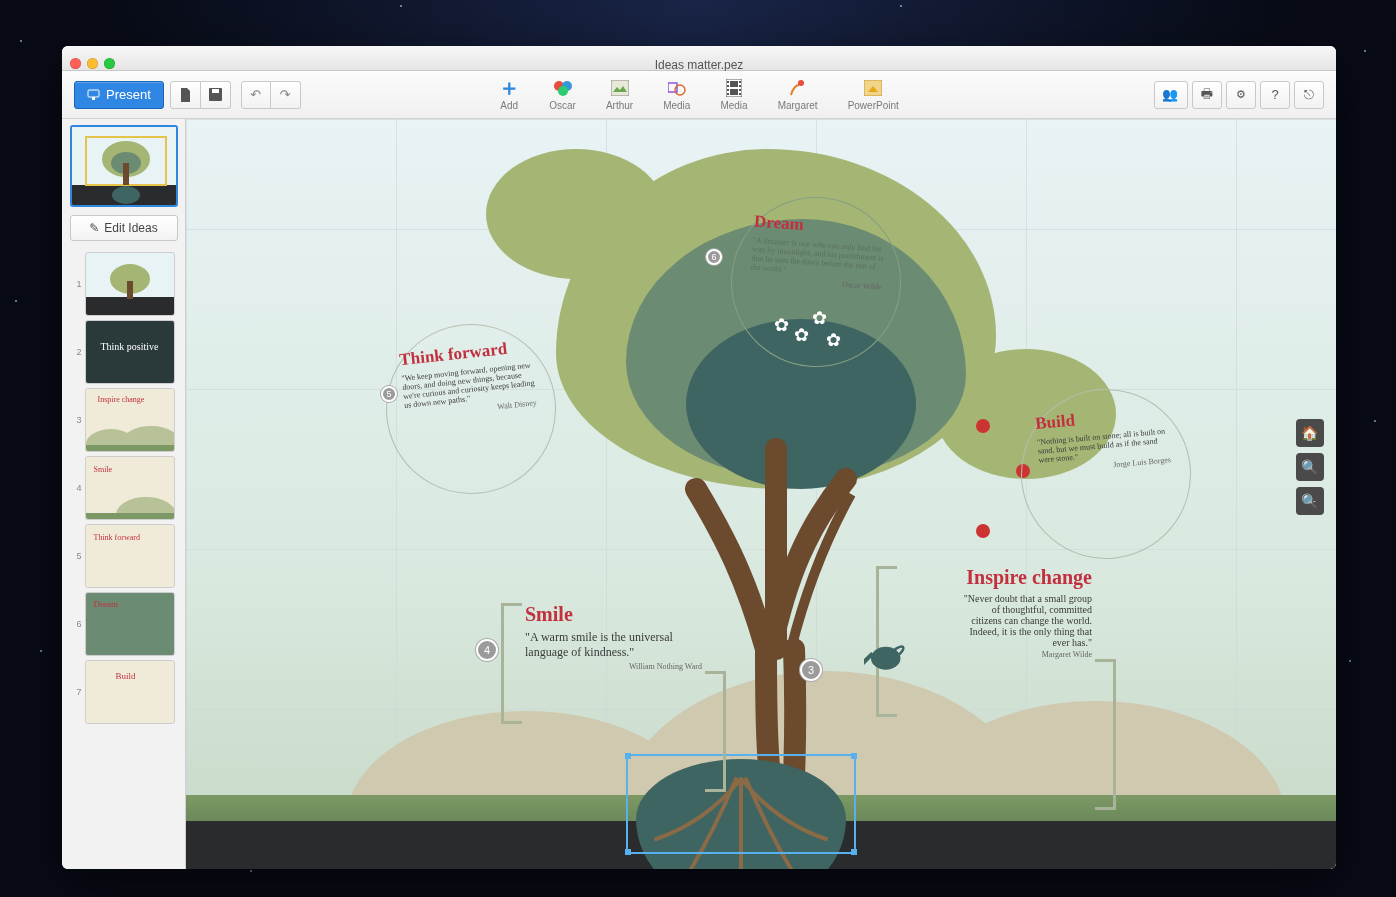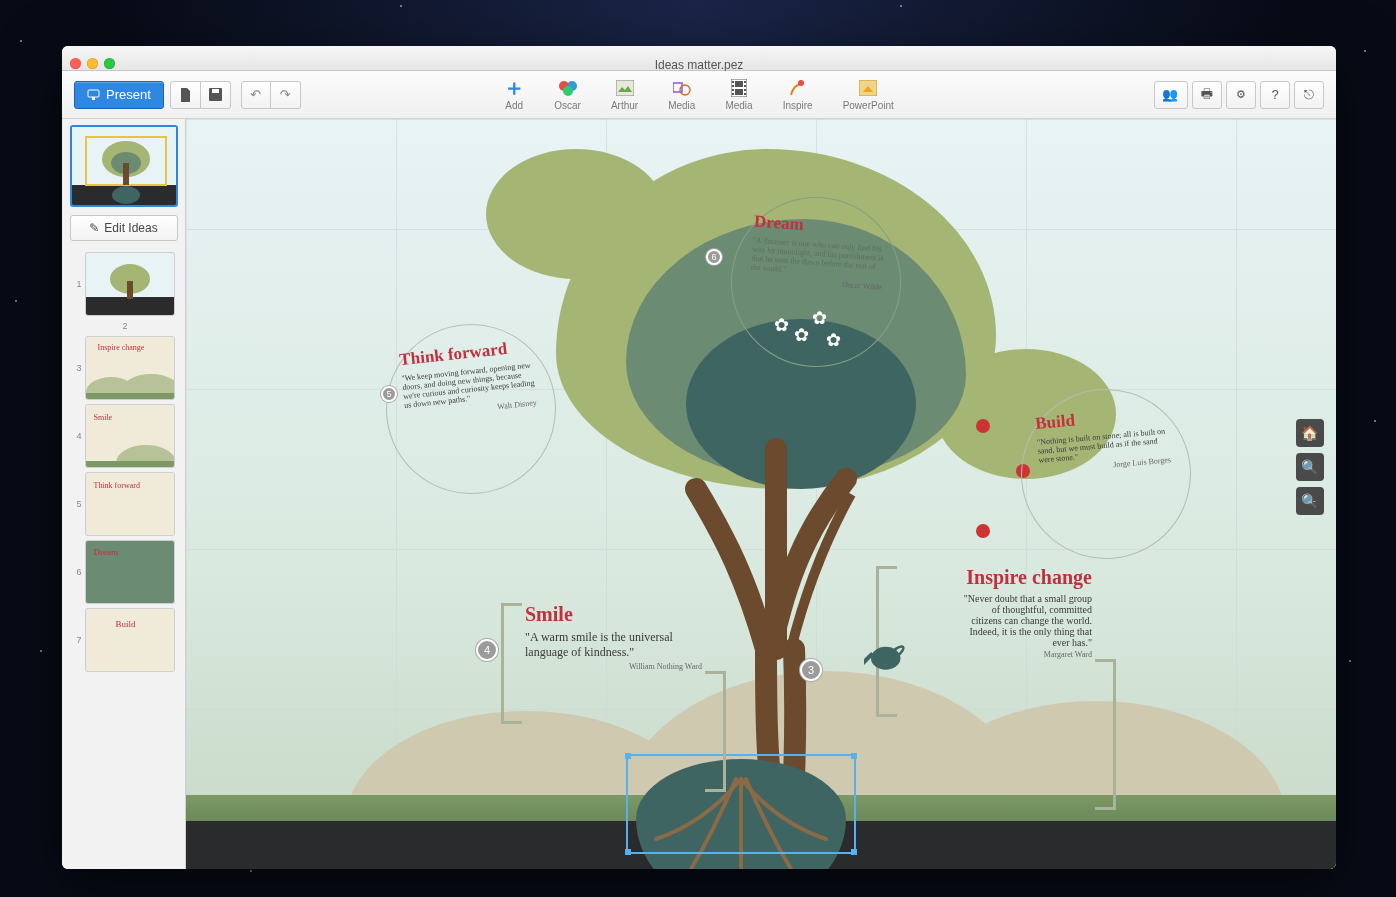--- a/index.html
+++ b/index.html
@@ -258,21 +258,21 @@
         </div>
         <span>Media</span>
       </div>
       <div class="tb-item">
         <div class="ic">
           <svg width="18" height="18">
               <path d="M2 16c2-8 6-10 8-10" stroke="#e67e22" fill="none" stroke-width="2"></path>
               <circle cx="12" cy="4" r="3" fill="#e74c3c"></circle>
             </svg>
         </div>
-        <span>Inspire</span>
+        <span>Margaret</span>
       </div>
       <div class="tb-item">
         <div class="ic">
           <svg width="18" height="16">
               <rect width="18" height="16" rx="1" fill="#f0d48a" stroke="#c89b2e"></rect>
               <path d="M4 12l5-6 5 6z" fill="#e6a817"></path>
             </svg>
         </div>
         <span>PowerPoint</span>
       </div>
@@ -322,20 +322,23 @@
             <svg viewBox="0 0 88 62">
                 <rect width="88" height="62" fill="#e8f3f5"></rect>
                 <rect y="44" width="88" height="18" fill="#2a2b2d"></rect>
                 <ellipse cx="44" cy="26" rx="20" ry="15" fill="#a5b574"></ellipse>
                 <rect x="41" y="28" width="6" height="18" fill="#6b4a2e"></rect>
               </svg>
           </div>
         </div>
         <div class="path-item">
           <span class="path-num">2</span>
+          <div class="path-thumb pt-dark">
+            <div style="color:#fff;font-family:cursive;font-size:10px;text-align:center;padding-top:20px">Think positive</div>
+          </div>
         </div>
         <div class="path-item">
           <span class="path-num">3</span>
           <div class="path-thumb pt-light">
             <svg viewBox="0 0 88 62" style="position:absolute;inset:0">
                 <rect width="88" height="62" fill="#f0ead8"></rect>
                 <ellipse cx="25" cy="55" rx="25" ry="15" fill="#b8c299"></ellipse>
                 <ellipse cx="65" cy="55" rx="30" ry="18" fill="#b8c299"></ellipse>
                 <rect y="56" width="88" height="6" fill="#7c9965"></rect>
               </svg>
@@ -457,21 +460,21 @@
       <div class="frame-bracket" style="top:480px;left:335px;width:185px;height:115px;padding:4px">
         <div class="card-title" style="font-size:20px">Smile</div>
         <div class="card-body" style="font-size:12px;margin-top:4px">"A warm smile is the universal language of kindness."</div>
         <div class="card-cite">William Nothing Ward</div>
       </div>
       <div class="stepnum" style="top:520px;left:290px">4</div>
 
       <div class="frame-bracket" style="top:443px;left:710px;width:200px;height:145px;padding:4px">
         <div class="card-title" style="font-size:20px;text-align:right">Inspire change</div>
         <div class="card-body" style="font-size:10px;margin-top:4px;text-align:right;margin-left:60px">"Never doubt that a small group of thoughtful, committed citizens can change the world. Indeed, it is the only thing that ever has."</div>
-        <div class="card-cite">Margaret Ward</div>
+        <div class="card-cite">Margaret Wilde</div>
       </div>
       <div class="stepnum" style="top:540px;left:614px">3</div>
 
       <svg class="wateringcan" style="top:518px;left:678px" viewBox="0 0 60 44">
         <ellipse cx="26" cy="26" rx="18" ry="14" fill="#3f6563"></ellipse>
         <path d="M10 20 L-8 38" stroke="#3f6563" stroke-width="5"></path>
         <path d="M36 16 C48 8,52 12,42 22" fill="none" stroke="#3f6563" stroke-width="3"></path>
         <g stroke="#3f6563" stroke-dasharray="3 3" fill="none">
           <path d="M-8 38 C-28 50,-40 50,-48 44"></path>
           <path d="M-8 38 C-22 54,-34 56,-44 52"></path>

